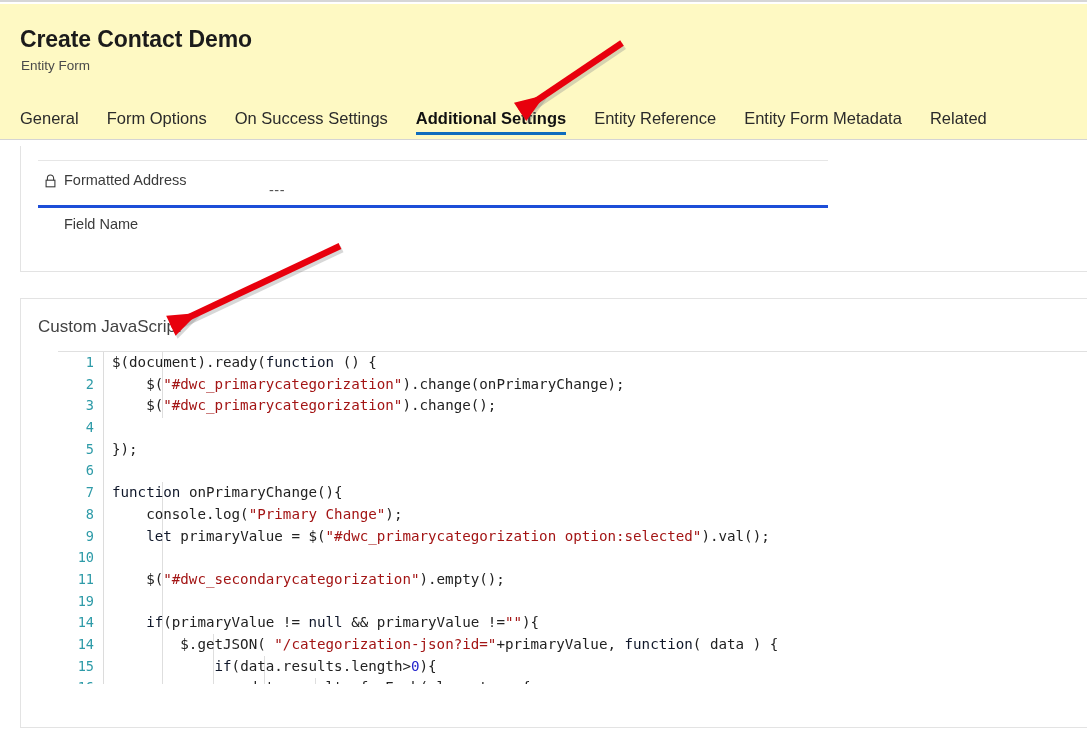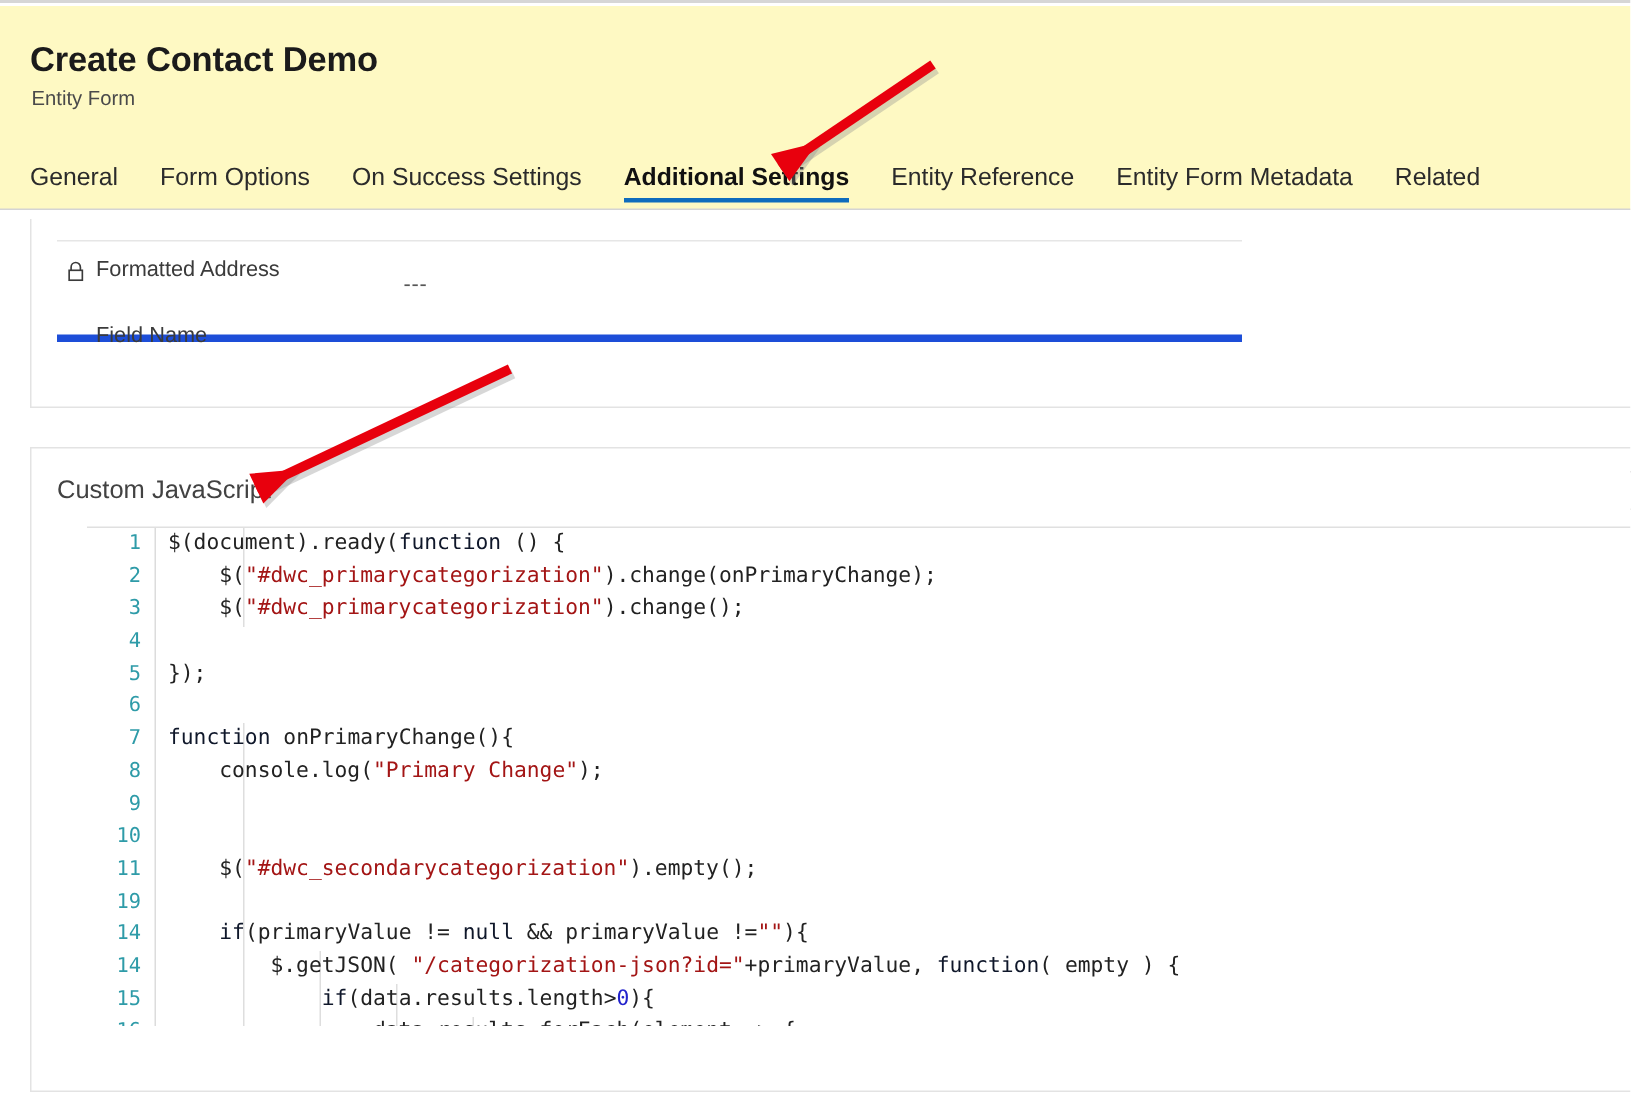--- a/index.html
+++ b/index.html
@@ -92,23 +92,23 @@
     width: 1120px;
     height: 126px;
     border: 1px solid #e3e3e3;
     border-top: none;
     background: #ffffff;
   }
   .field-row {
     position: absolute;
     left: 17px; top: 14px;
     width: 790px;
-    height: 68px;
+    height: 48px;
     border-top: 1px solid #e6e6e6;
-    border-bottom: 5px solid #1d4ed8;
+    border-bottom: 3px solid #1d4ed8;
   }
   .field-label-wrap {
     position: absolute;
     left: 6px; top: 11px;
     width: 220px;
   }
   .lock-icon {
     position: absolute;
     left: 0; top: 2px;
     width: 13px; height: 14px;
@@ -286,26 +286,26 @@
         <div class="indent-guide" style="left:104px;top:0px;height:66px;"></div>
         <div class="code-lines" id="code-lines">
             <div class="code-line"><span class="ln">1</span><span class="code-txt"><span>$(document).ready(</span><span class="tok-kw">function</span><span> () {</span></span></div>
             <div class="code-line"><span class="ln">2</span><span class="code-txt"><span>    $(</span><span class="tok-str">"#dwc_primarycategorization"</span><span>).change(onPrimaryChange);</span></span></div>
             <div class="code-line"><span class="ln">3</span><span class="code-txt"><span>    $(</span><span class="tok-str">"#dwc_primarycategorization"</span><span>).change();</span></span></div>
             <div class="code-line"><span class="ln">4</span><span class="code-txt"><span></span></span></div>
             <div class="code-line"><span class="ln">5</span><span class="code-txt"><span>});</span></span></div>
             <div class="code-line"><span class="ln">6</span><span class="code-txt"><span></span></span></div>
             <div class="code-line"><span class="ln">7</span><span class="code-txt"><span class="tok-kw">function</span><span> onPrimaryChange(){</span></span></div>
             <div class="code-line"><span class="ln">8</span><span class="code-txt"><span>    console.log(</span><span class="tok-str">"Primary Change"</span><span>);</span></span></div>
-            <div class="code-line"><span class="ln">9</span></div>
+            <div class="code-line"><span class="ln">9</span><span class="code-txt"><span>    </span><span class="tok-kw">let</span><span> primaryValue = $(</span><span class="tok-str">"#dwc_primarycategorization option:selected"</span><span>).val();</span></span></div>
             <div class="code-line"><span class="ln">10</span><span class="code-txt"><span></span></span></div>
             <div class="code-line"><span class="ln">11</span><span class="code-txt"><span>    $(</span><span class="tok-str">"#dwc_secondarycategorization"</span><span>).empty();</span></span></div>
             <div class="code-line"><span class="ln">19</span><span class="code-txt"><span></span></span></div>
             <div class="code-line"><span class="ln">14</span><span class="code-txt"><span>    </span><span class="tok-kw">if</span><span>(primaryValue != </span><span class="tok-kw">null</span><span> &amp;&amp; primaryValue !=</span><span class="tok-str">""</span><span>){</span></span></div>
-            <div class="code-line"><span class="ln">14</span><span class="code-txt"><span>        $.getJSON( </span><span class="tok-str">"/categorization-json?id="</span><span>+primaryValue, </span><span class="tok-kw">function</span><span>( empty ) {</span></span></div>
+            <div class="code-line"><span class="ln">14</span><span class="code-txt"><span>        $.getJSON( </span><span class="tok-str">"/categorization-json?id="</span><span>+primaryValue, </span><span class="tok-kw">function</span><span>( data ) {</span></span></div>
             <div class="code-line"><span class="ln">15</span><span class="code-txt"><span>            </span><span class="tok-kw">if</span><span>(data.results.length&gt;</span><span class="tok-num">0</span><span>){</span></span></div>
             <div class="code-line"><span class="ln">16</span><span class="code-txt"><span>                data.results.forEach(element =&gt; {</span></span></div>
           </div>
       </div>
     </div>
 
   </div>
 
   <svg class="arrow-svg" id="arrow-layer">
       <g>

